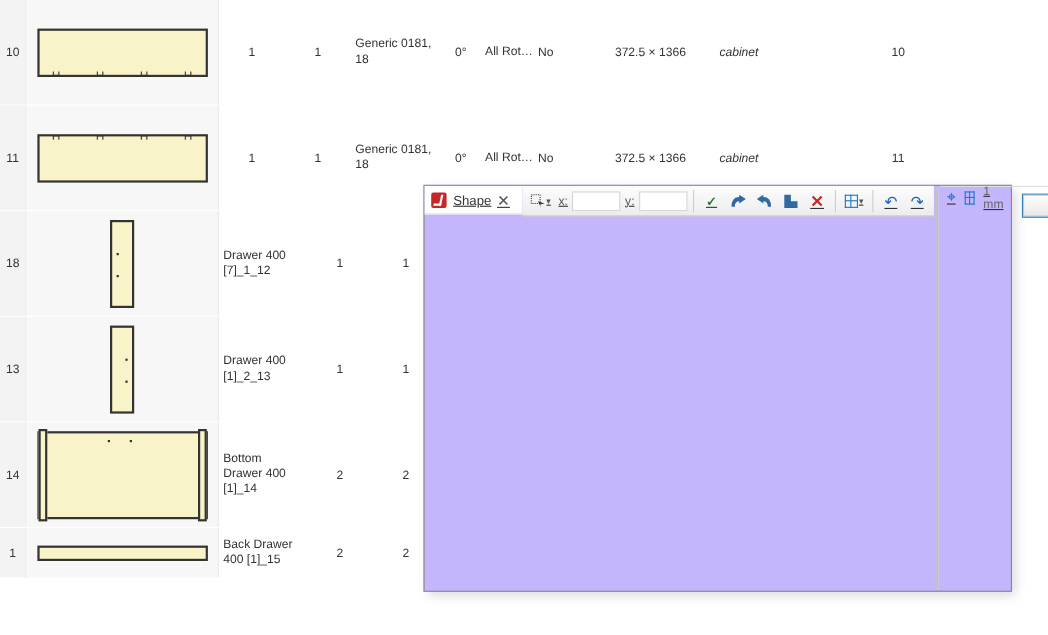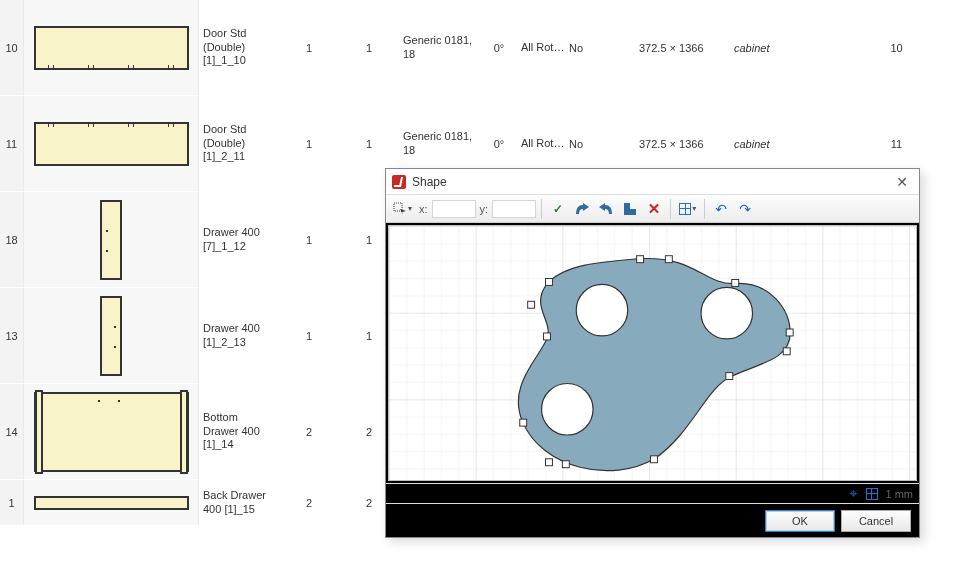--- a/index.html
+++ b/index.html
@@ -62,25 +62,26 @@
   .cell-cab { width: 150px; font-style: italic; }
   .cell-idx2 { width: 25px; text-align:center; }
 
   
   .dialog {
     position: absolute;
     left: 385px;
     top: 168px;
     width: 535px;
     height: 370px;
-    background: #000000;
+    background: #c4b5fd;
     border: 1px solid #888;
     box-shadow: 4px 4px 10px rgba(0,0,0,0.15);
     display: flex;
-    flex-direction: column;
+    flex-direction: row;
+    text-decoration: underline;
   }
   .titlebar {
     height: 26px;
     display: flex;
     align-items: center;
     padding: 0 6px;
     border-bottom: 1px solid #ddd;
     background: #fff;
   }
   .titlebar .ico {
@@ -188,21 +189,20 @@
         <span>10</span>
       </div>
     <div class="cell-shape">
       <div class="shape-rect" style="width:155px;height:44px;">
         <span class="tick b" style="left:12px"></span>
           <span class="tick b" style="left:52px"></span>
         <span class="tick b" style="left:92px"></span>
           <span class="tick b" style="left:132px"></span>
       </div>
     </div>
-    <div class="cell-name"><span>Door Std (Double) [1]_1_10</span></div>
     <div class="cell-q1"><span>1</span></div>
     <div class="cell-q2"><span>1</span></div>
     <div class="cell-mat"><span>Generic 0181, 18</span></div>
     <div class="cell-ang"><span>0°</span></div>
     <div class="cell-rot"><span>All Rotati...</span></div>
     <div class="cell-no"><span>No</span></div>
     <div class="cell-size"><span>372.5 × 1366</span></div>
     <div class="cell-cab"><span>cabinet</span></div>
     <div class="cell-idx2"><span>10</span></div>
   </div>
@@ -212,21 +212,20 @@
         <span>11</span>
       </div>
     <div class="cell-shape">
       <div class="shape-rect" style="width:155px;height:44px;">
         <span class="tick t" style="left:12px"></span>
           <span class="tick t" style="left:52px"></span>
         <span class="tick t" style="left:92px"></span>
           <span class="tick t" style="left:132px"></span>
       </div>
     </div>
-    <div class="cell-name"><span>Door Std (Double) [1]_2_11</span></div>
     <div class="cell-q1"><span>1</span></div>
     <div class="cell-q2"><span>1</span></div>
     <div class="cell-mat"><span>Generic 0181, 18</span></div>
     <div class="cell-ang"><span>0°</span></div>
     <div class="cell-rot"><span>All Rotati...</span></div>
     <div class="cell-no"><span>No</span></div>
     <div class="cell-size"><span>372.5 × 1366</span></div>
     <div class="cell-cab"><span>cabinet</span></div>
     <div class="cell-idx2"><span>11</span></div>
   </div>

